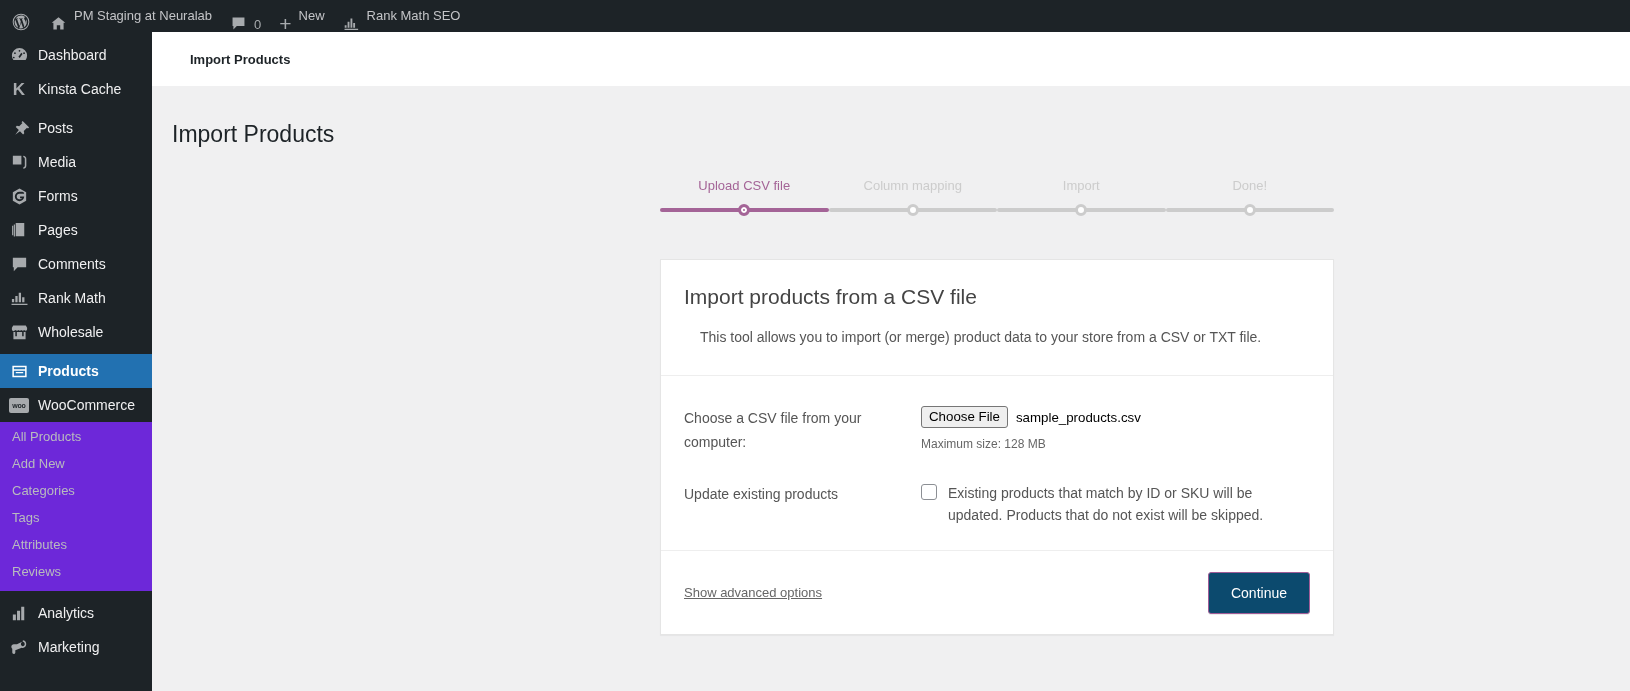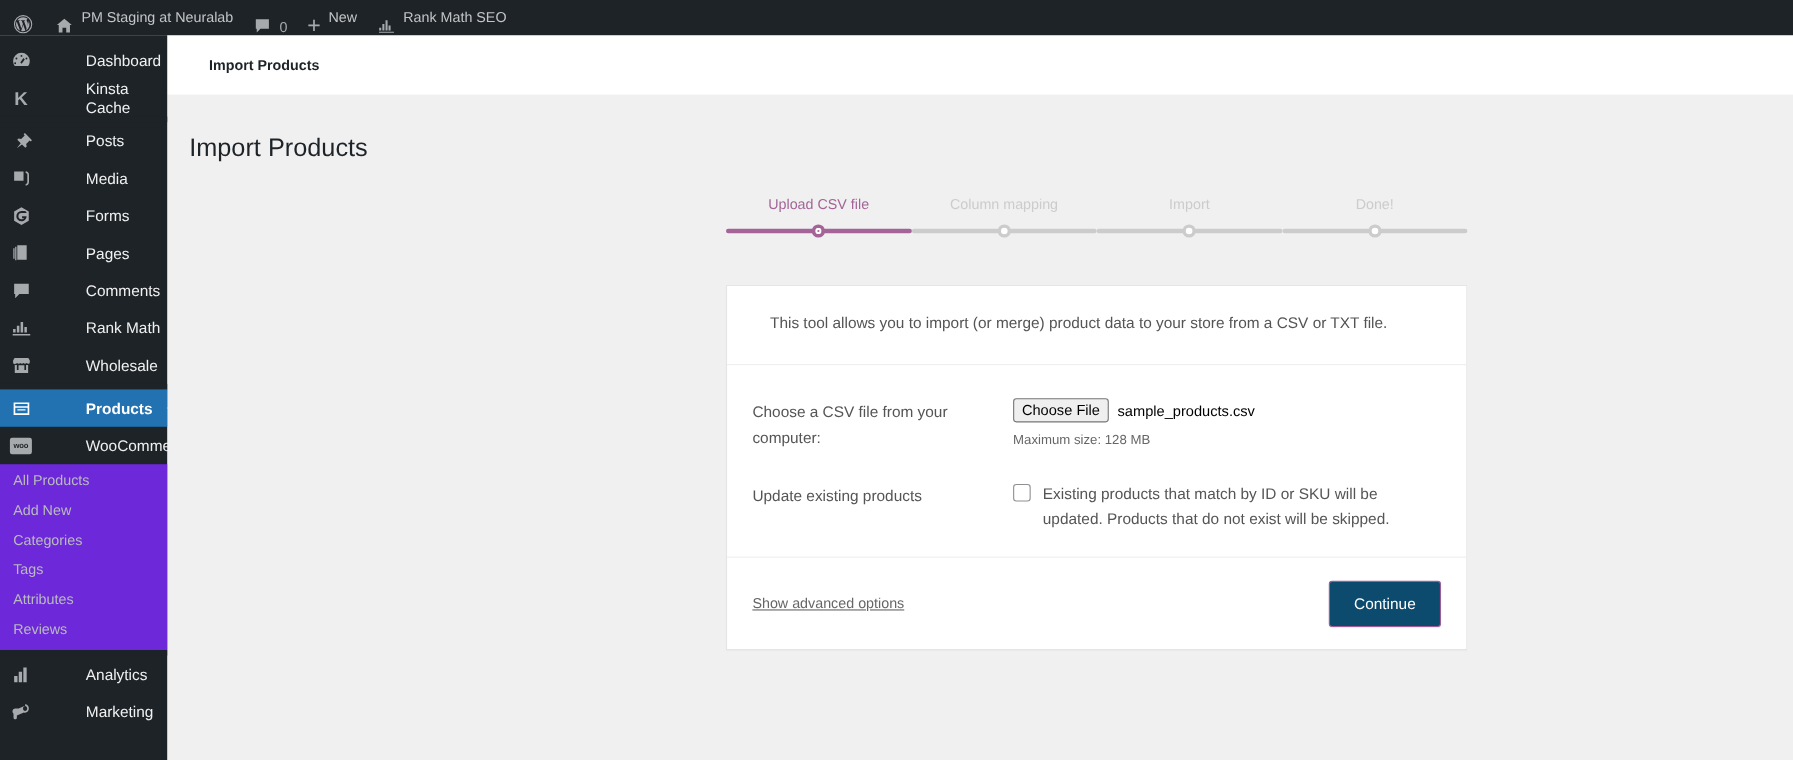--- a/index.html
+++ b/index.html
@@ -37,21 +37,20 @@
     width: 152px; height: 659px;
     background: #1d2327;
     z-index: 20;
   }
   .menu-top {
     position: relative;
     display: flex; align-items: center;
     height: 34px; padding-left: 9px;
     color: #f0f0f1; font-size: 14px;
     cursor: pointer;
-    gap: 40px;
   }
   .menu-top .mt-ico {
     width: 20px; height: 20px; margin-right: 9px;
     display: flex; align-items: center; justify-content: center;
     flex: 0 0 20px;
   }
   .menu-top .mt-ico svg { width: 19px; height: 19px; fill: #a7aaad; }
   .menu-top .mt-label { line-height: 18px; }
   .menu-top.current {
     background: #2271b1; color: #fff; font-weight: 600;
@@ -401,20 +400,21 @@
       </li>
       <li class="wc-step">
         <span>Done!</span>
       </li>
     </ol>
   </div>
 
   <div class="wc-card">
 
     <div class="card-header">
+      <h2>Import products from a CSV file</h2>
       <p>This tool allows you to import (or merge) product data to your store from a CSV or TXT file.</p>
     </div>
 
     <div class="card-body">
 
       <div class="form-row">
         <div class="form-label">Choose a CSV file from your computer:</div>
         <div class="form-field">
           <div class="file-line">
             <button class="choose-file-btn">Choose File</button>

